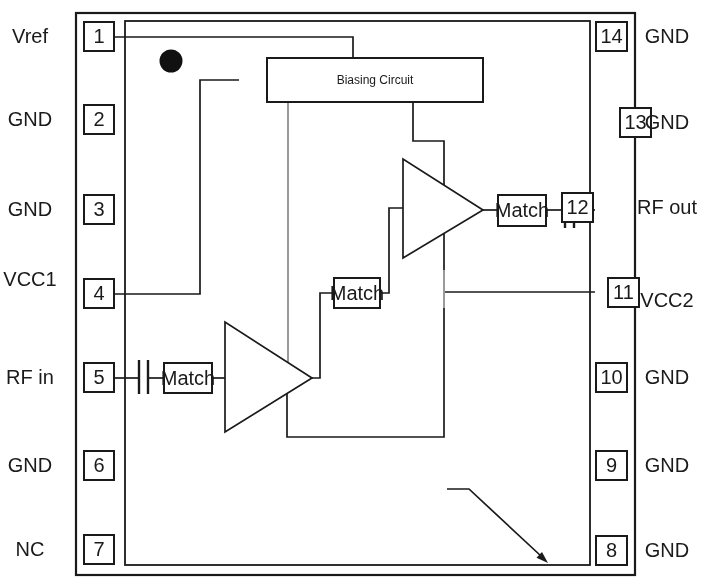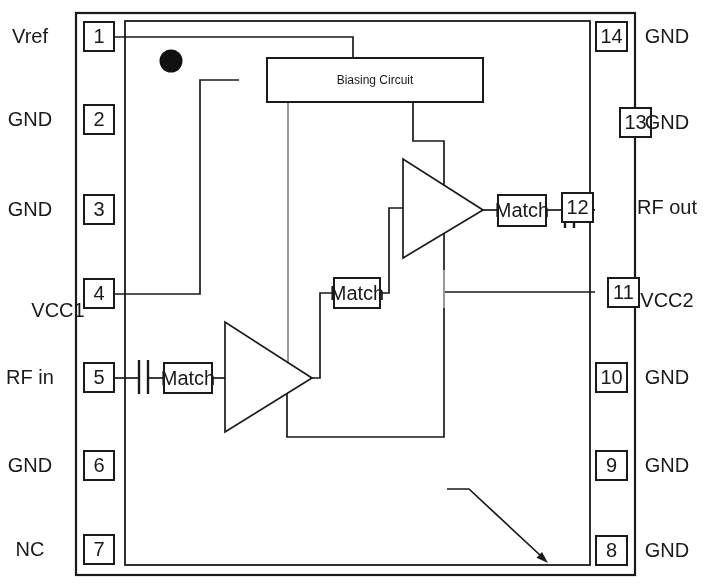--- a/index.html
+++ b/index.html
@@ -129,21 +129,21 @@
   <div class="pinbox r" style="left:595px; top:107px;margin-left:24px;">13</div>
   <div class="pinbox r" style="left:561px; top:192px;">12</div>
   <div class="pinbox r" style="left:595px; top:277px;margin-left:12px;">11</div>
   <div class="pinbox r" style="left:595px; top:362px;">10</div>
   <div class="pinbox r" style="left:595px; top:450px;">9</div>
   <div class="pinbox r" style="left:595px; top:535px;">8</div>
 
   <div class="pinlabel left-col" style="top:21px;">Vref</div>
   <div class="pinlabel left-col" style="top:104px;">GND</div>
   <div class="pinlabel left-col" style="top:194px;">GND</div>
-  <div class="pinlabel left-col" style="top:295px;padding-left:28px;">VCC1</div>
+  <div class="pinlabel left-col" style="top:264px;">VCC1</div>
   <div class="pinlabel left-col" style="top:362px;">RF in</div>
   <div class="pinlabel left-col" style="top:450px;">GND</div>
   <div class="pinlabel left-col" style="top:534px;">NC</div>
 
   <div class="pinlabel right-col" style="top:21px;">GND</div>
   <div class="pinlabel right-col" style="top:107px;">GND</div>
   <div class="pinlabel right-col" style="top:192px;">RF out</div>
   <div class="pinlabel right-col" style="top:277px;margin-top:8px;">VCC2</div>
   <div class="pinlabel right-col" style="top:362px;">GND</div>
   <div class="pinlabel right-col" style="top:450px;">GND</div>

